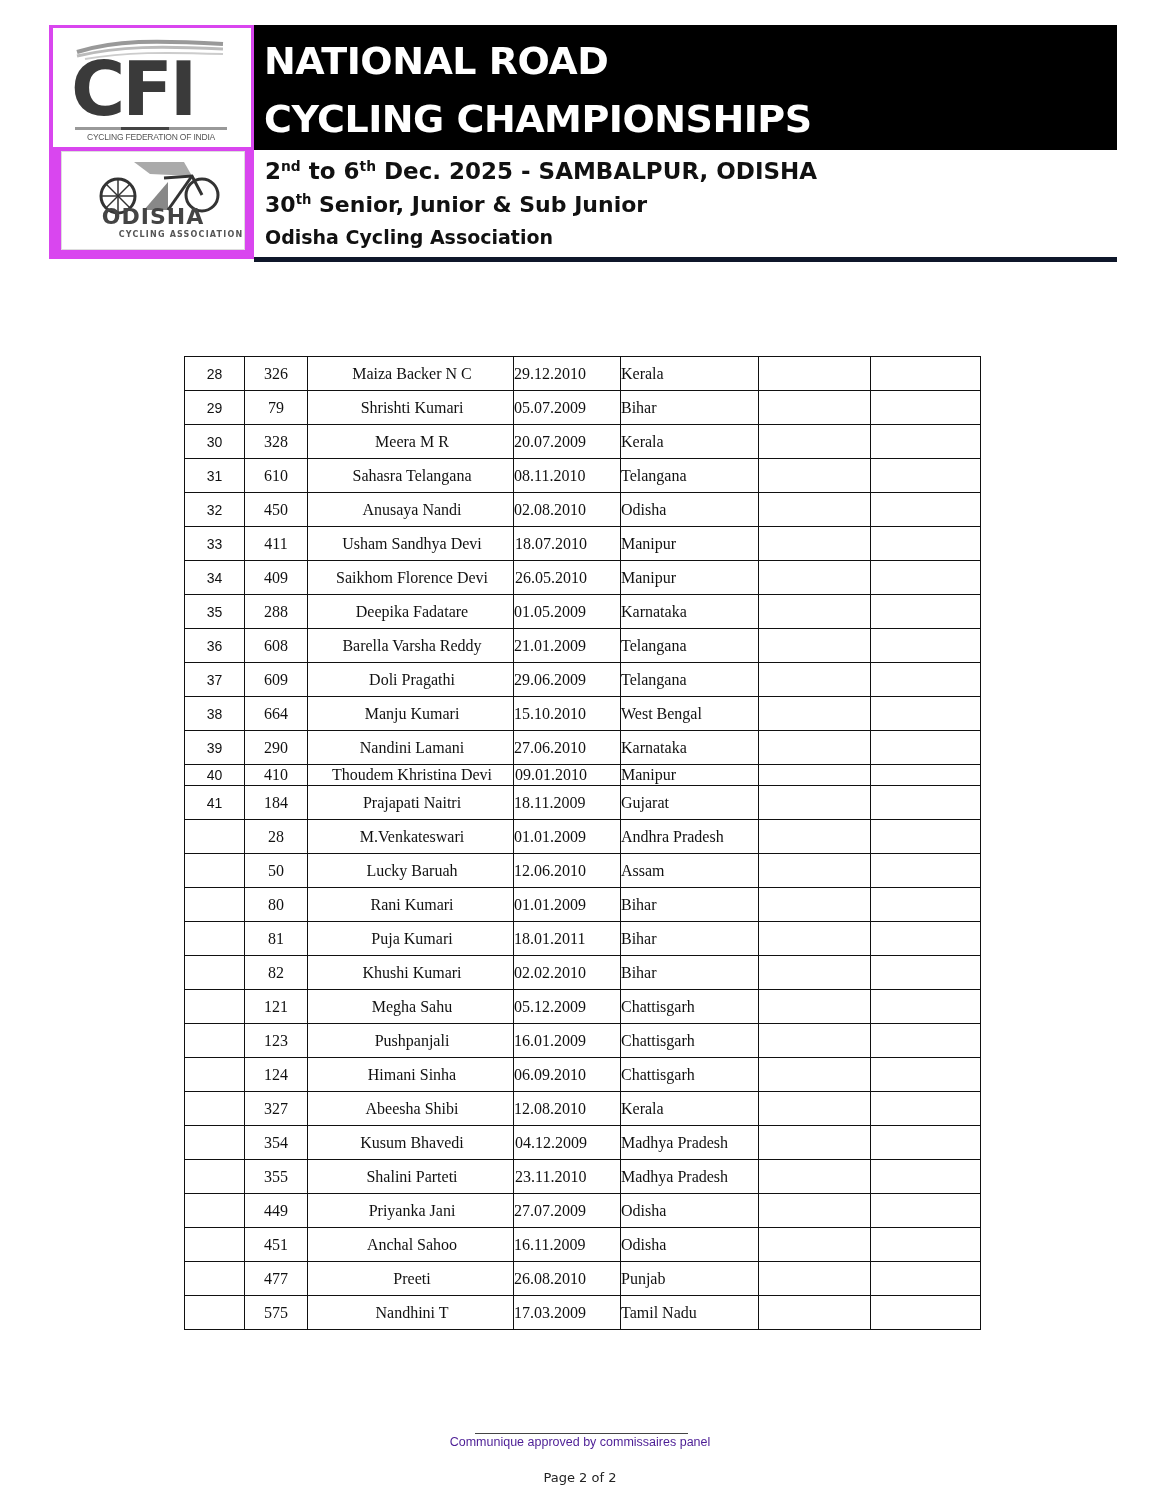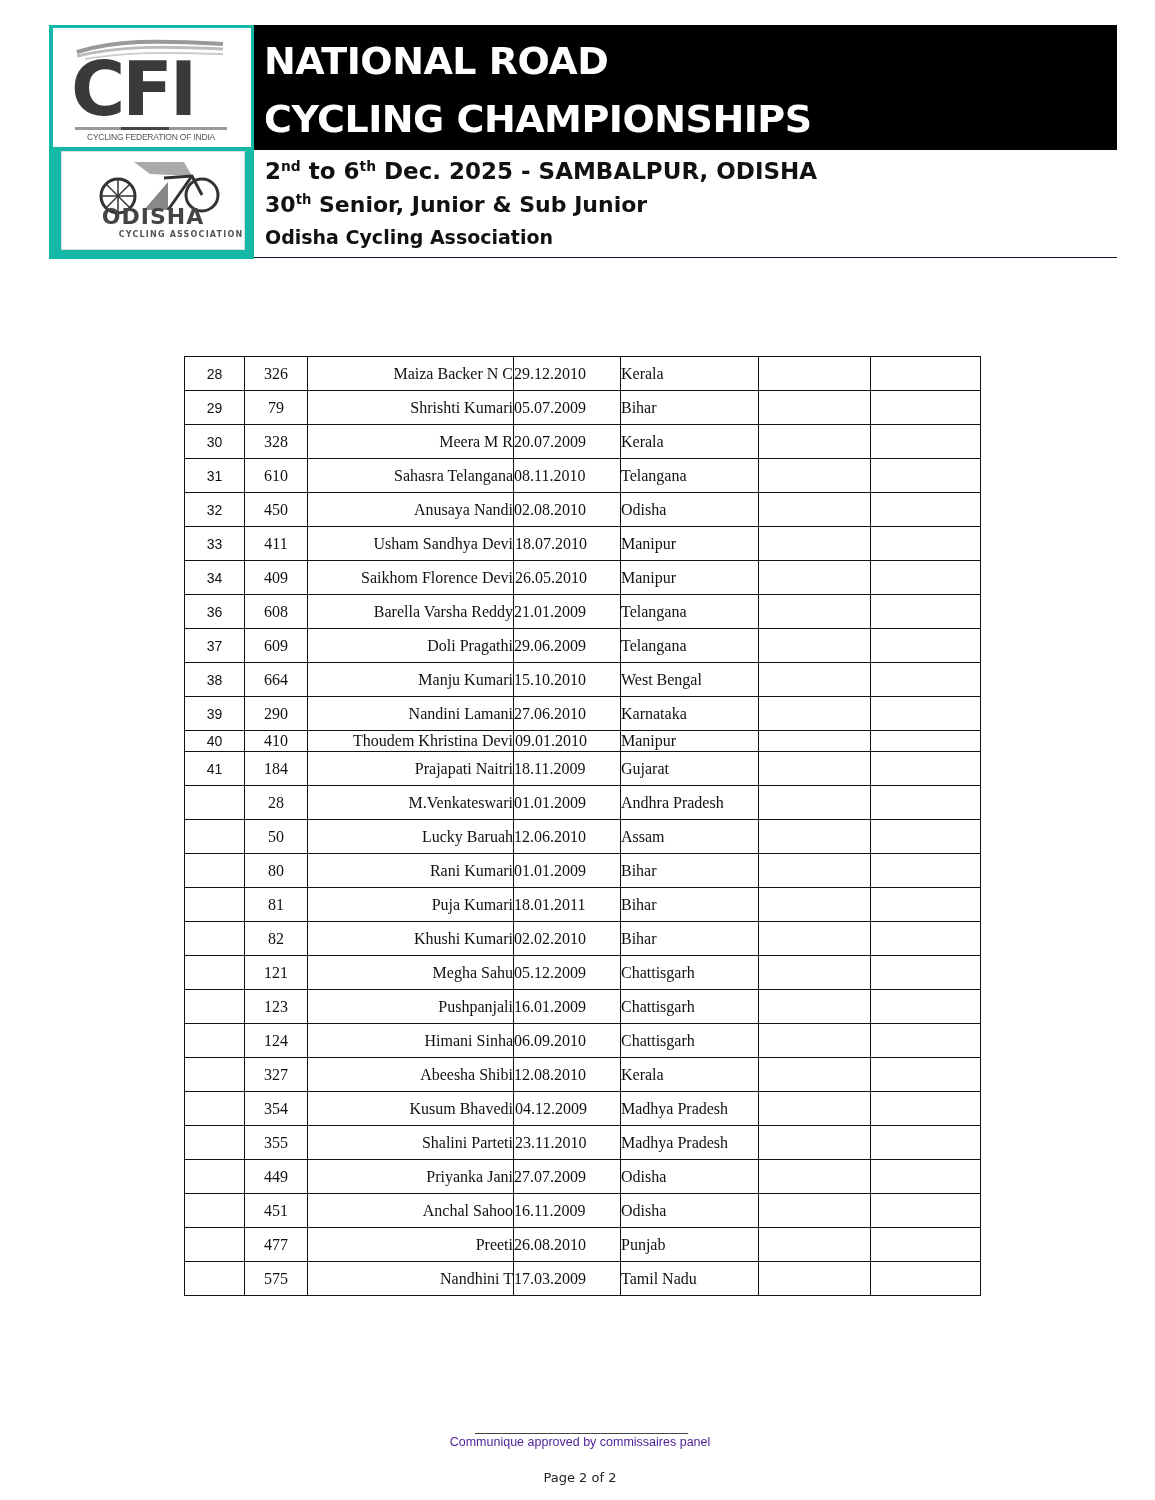--- a/index.html
+++ b/index.html
@@ -1,48 +1,48 @@
 <!DOCTYPE html>
 <html><head>
   <meta charset="utf-8">
   <style>
     html, body { margin: 0; padding: 0; background: #ffffff; }
     body { width: 1155px; height: 1500px; position: relative; overflow: hidden; font-family: "Liberation Serif", serif; color: #111; }
 
     
     .header { position: absolute; left: 49px; top: 25px; width: 1068px; height: 234px; }
-    .logo-col { position: absolute; left: 0; top: 0; width: 205px; height: 234px; background: #14b8a6; }
+    .logo-col { position: absolute; left: 0; top: 0; width: 205px; height: 234px; background: #d946ef; }
     .logo-cfi { position: absolute; left: 4px; top: 3px; width: 198px; height: 119px; background: #fff; }
     .logo-odisha { position: absolute; left: 12px; top: 126px; width: 182px; height: 97px; background: #fff; border: 1px solid #ddd; }
     .cfi-waves { position: absolute; left: 22px; top: 8px; width: 150px; height: 24px; }
     .cfi-text { position: absolute; left: 18px; top: 24px; font-family: "DejaVu Sans", sans-serif; font-weight: bold; font-size: 74px; letter-spacing: -3px; color: #3a3a3a; line-height: 74px; }
     .cfi-bar { position: absolute; left: 22px; top: 99px; width: 152px; height: 3px; background: linear-gradient(90deg,#999 0 30%,#444 30% 62%,#999 62% 100%); }
     .cfi-sub { position: absolute; left: 20px; top: 104px; width: 156px; font-family: "Liberation Sans", sans-serif; font-size: 8.5px; color: #555; text-align: center; letter-spacing: -0.2px; }
     .odisha-graphic { position: absolute; left: 30px; top: 8px; width: 130px; height: 55px; }
     .odisha-name { position: absolute; left: 0; top: 52px; width: 182px; text-align: center; font-family: "DejaVu Sans", sans-serif; font-weight: bold; font-size: 22px; color: #444; letter-spacing: 1px; }
     .odisha-sub { position: absolute; left: 0; top: 78px; width: 182px; text-align: center; font-family: "DejaVu Sans", sans-serif; font-weight: bold; font-size: 8px; color: #555; letter-spacing: 1.2px; padding-left: 28px; }
 
     .title-band { position: absolute; left: 205px; top: 0; width: 863px; height: 125px; background: #000; }
     .title-line { position: absolute; left: 10px; font-family: "DejaVu Sans", sans-serif; font-weight: bold; color: #fff; font-size: 38px; letter-spacing: -0.5px; white-space: nowrap; }
     .title-line.l1 { top: 14px; }
     .title-line.l2 { top: 72px; }
-    .sub-band { position: absolute; left: 205px; top: 125px; width: 863px; height: 107px; background: #fff; border-bottom: 1px solid #0f172a; }
+    .sub-band { position: absolute; left: 205px; top: 125px; width: 863px; height: 107px; background: #fff; border-bottom: 5px solid #0f172a; }
     .sub-line { position: absolute; left: 11px; font-family: "DejaVu Sans", sans-serif; font-weight: bold; color: #111; white-space: nowrap; }
     .sub-line.s1 { top: 8px; font-size: 23px; }
     .sub-line.s2 { top: 42px; font-size: 22px; }
     .sub-line.s3 { top: 76px; font-size: 19px; }
     sup { font-size: 0.6em; vertical-align: 0.6em; line-height: 0; }
 
     
     .results { position: absolute; left: 184px; top: 356px; border-collapse: collapse; table-layout: fixed; }
     .results td { border: 1.5px solid #111; height: 33px; padding: 0; font-size: 16px; white-space: nowrap; overflow: hidden; }
     .results tr.short td { height: 20px; font-size: 16px; line-height: 18px; }
     .c-rank { width: 59px; text-align: center; font-family: "Liberation Sans", sans-serif; font-size: 14px !important; }
     .c-bib { width: 62px; text-align: center; }
-    .c-name { width: 202px; text-align: right; padding-left: 3px !important; }
+    .c-name { width: 202px; text-align: center; padding-left: 3px !important; }
     .c-dob { width: 105px; text-align: left; }
     .c-dob.left { text-align: left; padding-left: 1px !important; }
     .c-state { width: 137px; text-align: left; }
     .c-e1 { width: 111px; }
     .c-e2 { width: 109px; }
 
     
     .sig-line { position: absolute; left: 475px; top: 1433px; width: 213px; height: 1px; background: #444; }
     .approval { position: absolute; left: 380px; top: 1435px; width: 400px; text-align: center; font-family: "Liberation Sans", sans-serif; font-size: 12.5px; color: #4c1d95; }
     .page-num { position: absolute; left: 480px; top: 1470px; width: 200px; text-align: center; font-family: "DejaVu Sans", sans-serif; font-size: 13px; color: #222; }
@@ -153,20 +153,29 @@
       <tr>
         <td class="c-rank">34</td>
         <td class="c-bib">409</td>
         <td class="c-name">Saikhom Florence Devi</td>
         <td class="c-dob left">26.05.2010</td>
         <td class="c-state">Manipur</td>
         <td class="c-e1"></td>
         <td class="c-e2"></td>
       </tr>
       <tr>
+        <td class="c-rank">35</td>
+        <td class="c-bib">288</td>
+        <td class="c-name">Deepika  Fadatare</td>
+        <td class="c-dob">01.05.2009</td>
+        <td class="c-state">Karnataka</td>
+        <td class="c-e1"></td>
+        <td class="c-e2"></td>
+      </tr>
+      <tr>
         <td class="c-rank">36</td>
         <td class="c-bib">608</td>
         <td class="c-name">Barella Varsha Reddy</td>
         <td class="c-dob">21.01.2009</td>
         <td class="c-state">Telangana</td>
         <td class="c-e1"></td>
         <td class="c-e2"></td>
       </tr>
       <tr>
         <td class="c-rank">37</td>

